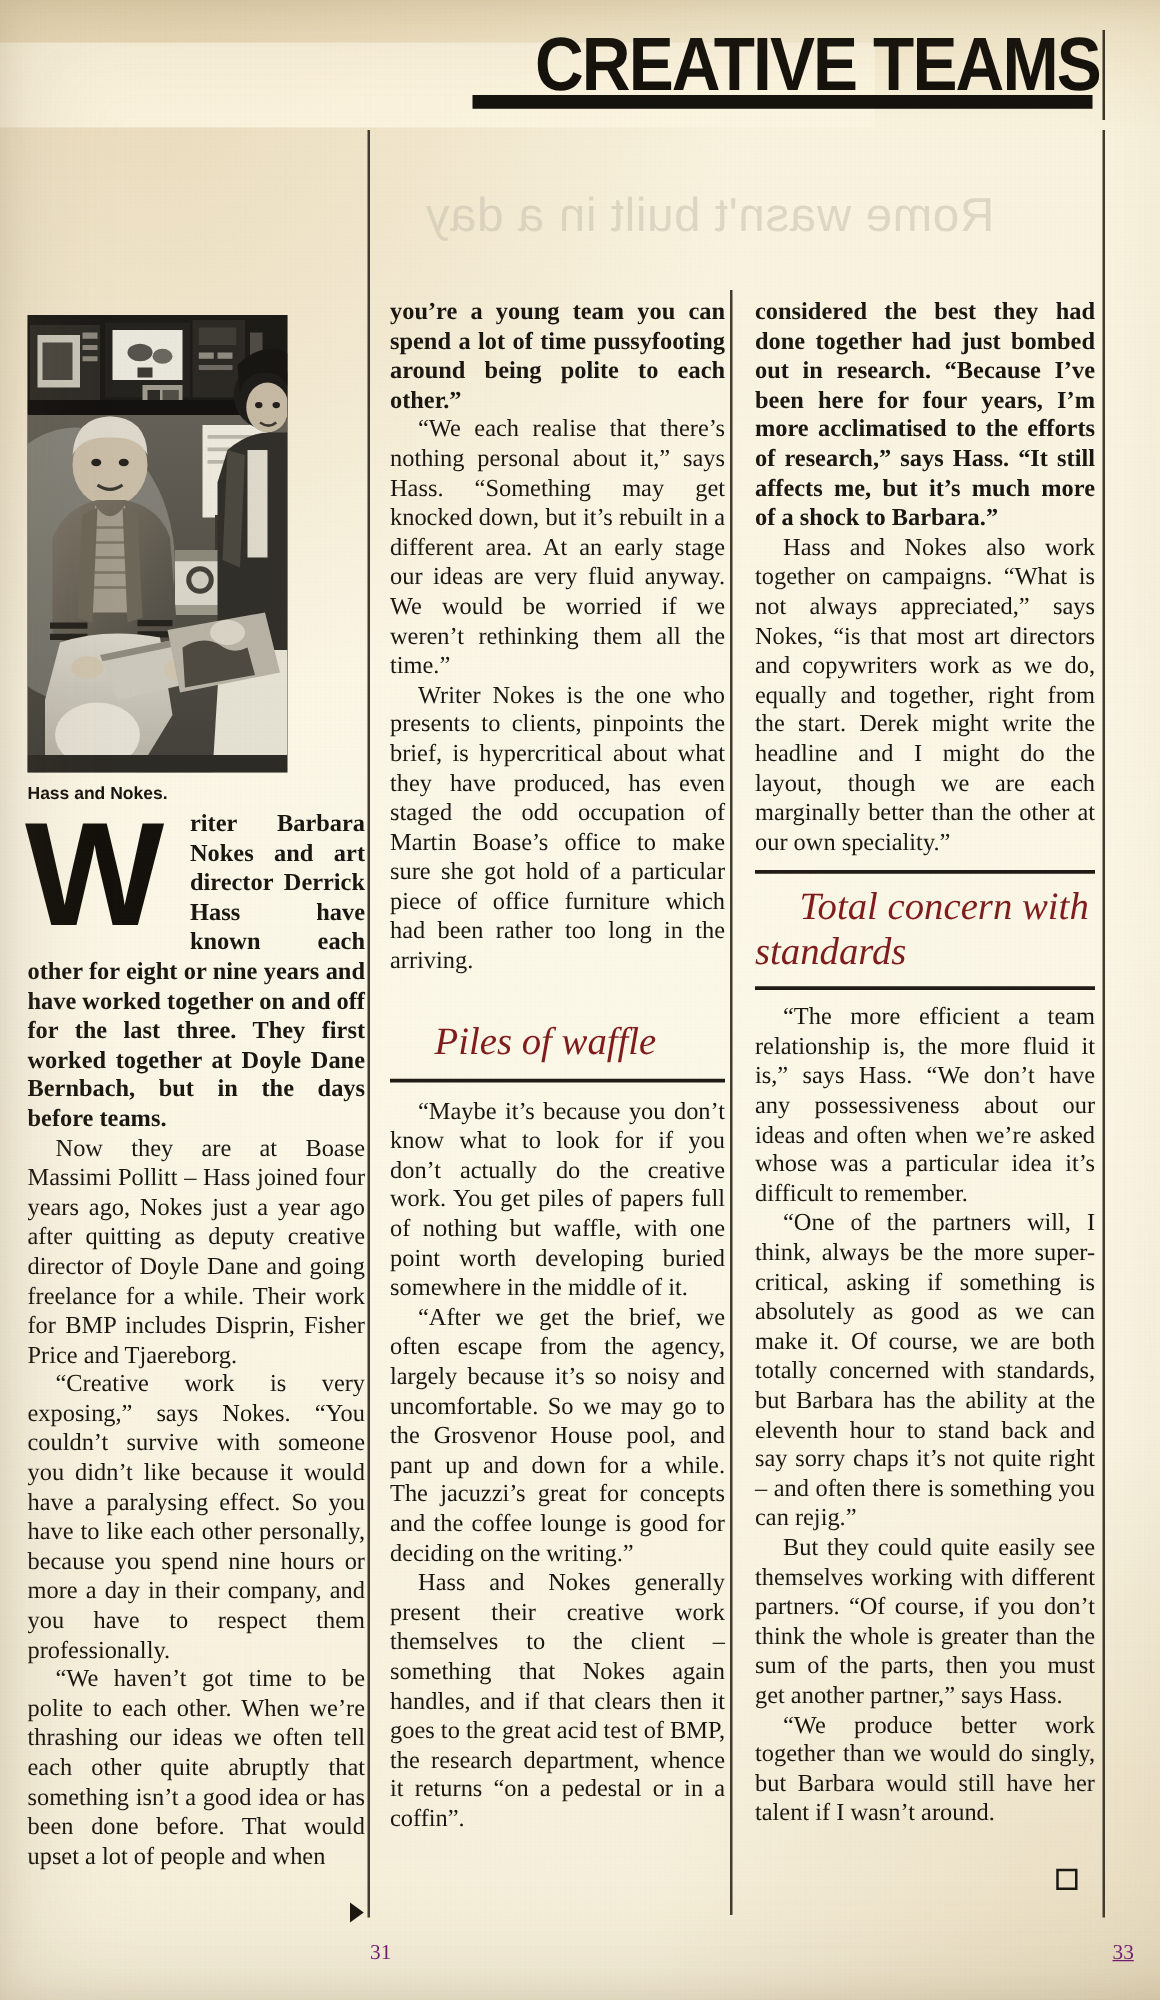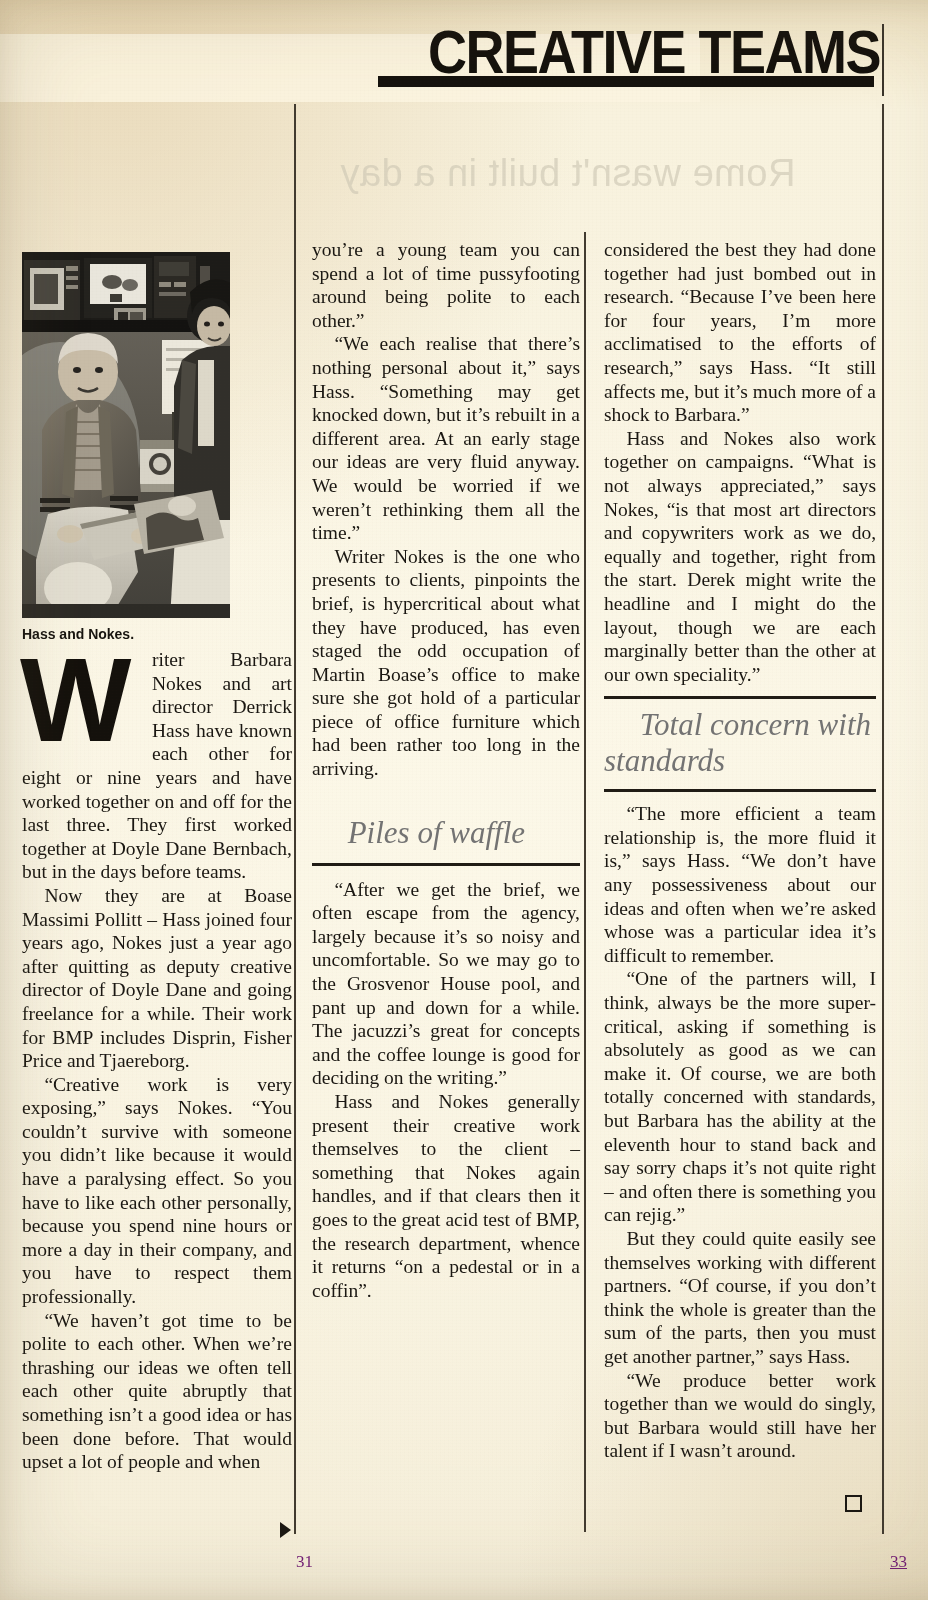--- a/index.html
+++ b/index.html
@@ -112,21 +112,21 @@
     text-align: justify;
     font-size: 19.5px;
     line-height: 23.6px;
     -webkit-hyphens: none;
     hyphens: none;
   }
   .col p {
     margin: 0;
     text-indent: 1.15em;
   }
-  .col p.noindent { text-indent: 0; }
+  .col p.noindent { text-indent: 0; font-weight: bold; }
 
   .col-1 { left: 22px; top: 648px; width: 270px; }
   .col-2 { left: 312px; top: 238px; width: 268px; }
   .col-3 { left: 604px; top: 238px; width: 272px; }
 
   
   .photo-wrap {
     position: absolute;
     left: 22px; top: 252px;
     width: 208px; height: 366px;
@@ -164,21 +164,21 @@
   }
 
   
   .subhead {
     font-family: "Liberation Serif", "DejaVu Serif", serif;
     font-style: italic;
     font-size: 31px;
     line-height: 36px;
     text-indent: 0;
     text-align: left;
-    color: #737373;
+    color: #7f1d1d;
   }
   .rule-thick {
     height: 3px;
     background: #201c15;
     margin: 0;
   }
 
   
   .folio {
     position: absolute;
@@ -347,20 +347,21 @@
     <p class="noindent">you’re a young team you can spend a lot of time pussyfooting around being polite to each other.”</p>
     <p>“We each realise that there’s nothing personal about it,” says Hass. “Something may get knocked down, but it’s rebuilt in a different area. At an early stage our ideas are very fluid anyway. We would be worried if we weren’t rethinking them all the time.”</p>
     <p>Writer Nokes is the one who presents to clients, pinpoints the brief, is hypercritical about what they have produced, has even staged the odd occupation of Martin Boase’s office to make sure she got hold of a particular piece of office furniture which had been rather too long in the arriving.</p>
 
     <div style="height:34px"></div>
     <p class="subhead">Piles of waffle</p>
     <div style="height:12px"></div>
     <div class="rule-thick"></div>
     <div style="height:12px"></div>
 
+    <p>“Maybe it’s because you don’t know what to look for if you don’t actually do the creative work. You get piles of papers full of nothing but waffle, with one point worth developing buried somewhere in the middle of it.</p>
     <p>“After we get the brief, we often escape from the agency, largely because it’s so noisy and uncomfortable. So we may go to the Grosvenor House pool, and pant up and down for a while. The jacuzzi’s great for concepts and the coffee lounge is good for deciding on the writing.”</p>
     <p>Hass and Nokes generally present their creative work themselves to the client – something that Nokes again handles, and if that clears then it goes to the great acid test of BMP, the research department, whence it returns “on a pedestal or in a coffin”.</p>
 
   </div>
 
   <div class="col col-3">
     <p class="noindent">considered the best they had done together had just bombed out in research. “Because I’ve been here for four years, I’m more acclimatised to the efforts of research,” says Hass. “It still affects me, but it’s much more of a shock to Barbara.”</p>
     <p>Hass and Nokes also work together on campaigns. “What is not always appreciated,” says Nokes, “is that most art directors and copywriters work as we do, equally and together, right from the start. Derek might write the headline and I might do the layout, though we are each marginally better than the other at our own speciality.”</p>
 
     <div style="height:10px"></div>

